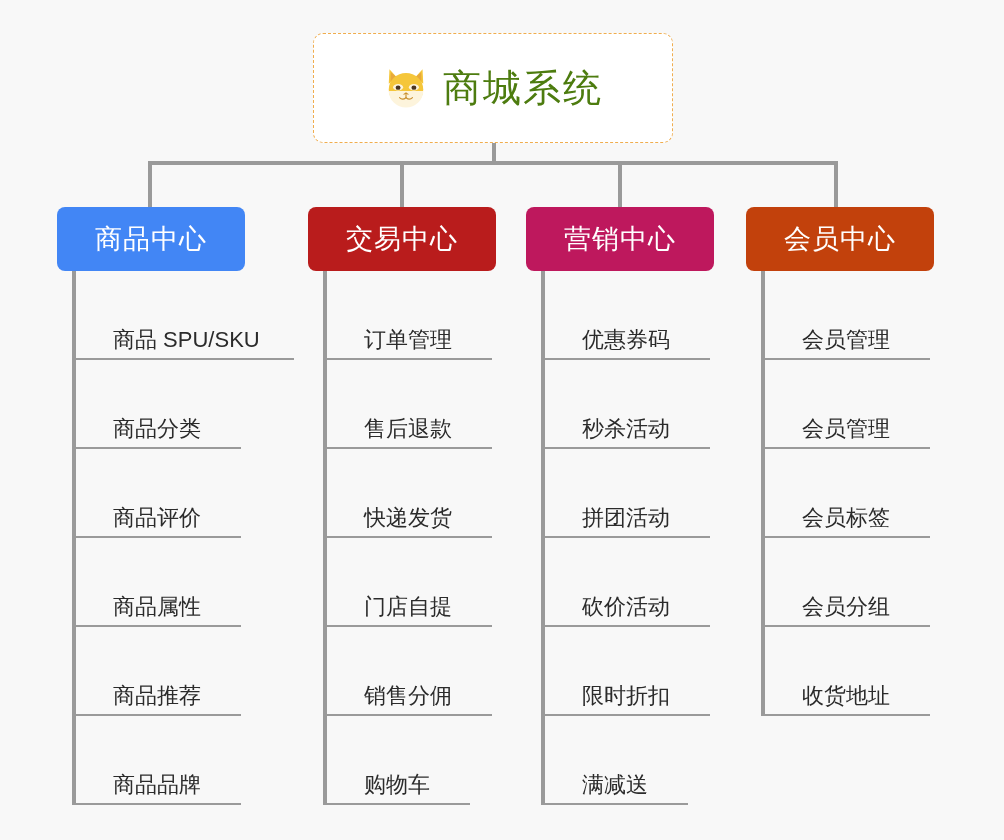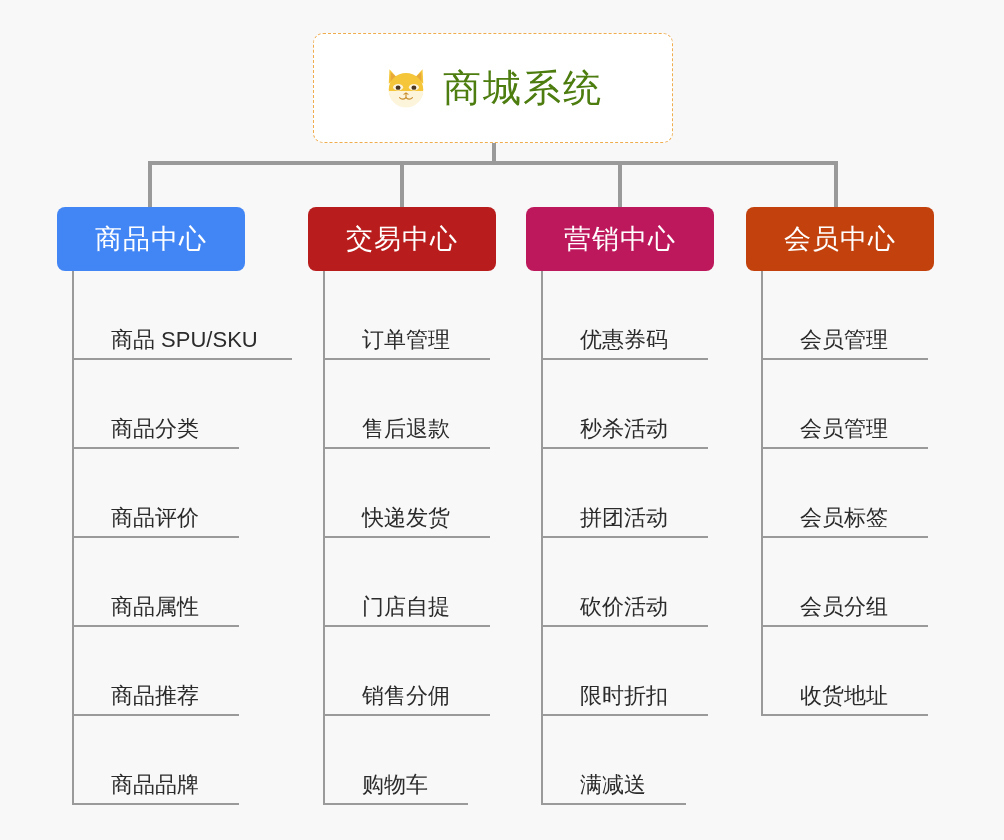--- a/index.html
+++ b/index.html
@@ -69,21 +69,21 @@
     justify-content: center;
     color: #ffffff;
     font-size: 27px;
     letter-spacing: 1px;
     white-space: nowrap;
   }
   .leaf-list {
     position: relative;
     margin-top: 0;
     padding-left: 15px;
-    border-left: 2px solid #737373;
+    border-left: 4px solid #737373;
     margin-left: 15px;
   }
   .leaf {
     height: 89px;
     display: flex;
     align-items: flex-end;
     position: relative;
   }
   .leaf-underline {
     position: absolute;

